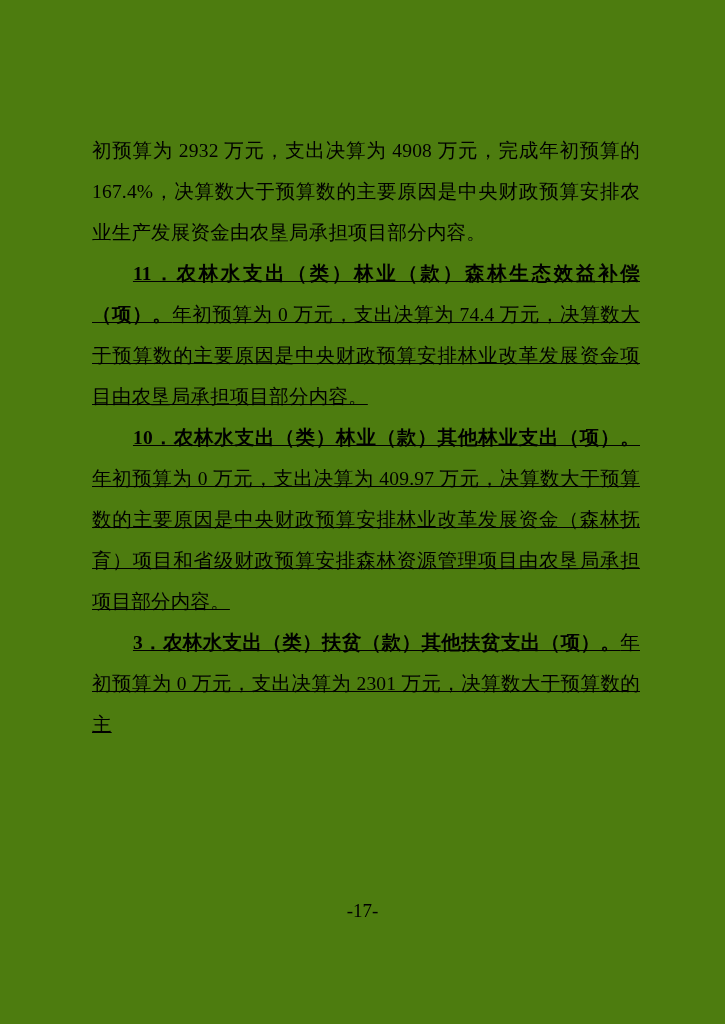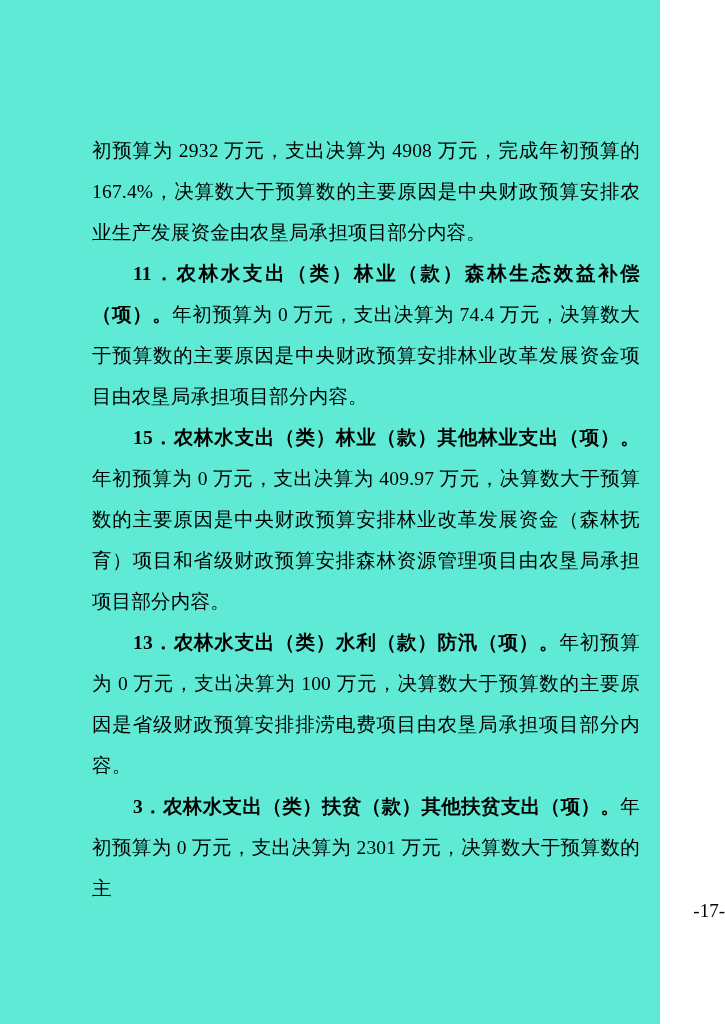--- a/index.html
+++ b/index.html
@@ -12,69 +12,67 @@
     height: 1024px;
     position: relative;
     font-family: "Liberation Serif", "DejaVu Serif", serif;
     color: #000000;
     overflow: hidden;
   }
   .page {
     position: absolute;
     left: 0;
     top: 0;
-    width: 660px;
+    width: 725px;
     height: 1024px;
-    background: #5eead4;
+    background: #4d7c0f;
   }
   .content {
     position: absolute;
     left: 92px;
     top: 130px;
     width: 548px;
   }
   .para {
     font-size: 19.5px;
     line-height: 41px;
     text-align: justify;
     text-justify: inter-ideograph;
     margin: 0 0 0 0;
     letter-spacing: 0.2px;
   }
   .para.indent {
     text-indent: 2.1em;
+    text-decoration: underline;
   }
   .bold {
     font-weight: bold;
   }
   .page-number {
     position: absolute;
     left: 0;
     top: 900px;
     width: 725px;
-    text-align: right;
+    text-align: center;
     font-size: 19px;
     font-family: "Liberation Serif", "DejaVu Serif", serif;
   }
 </style>
 </head>
 <body>
 
 <div class="page">
   <div class="content">
     <p class="para">
       <span>初预算为 2932 万元，支出决算为 4908 万元，完成年初预算的 167.4%，决算数大于预算数的主要原因是中央财政预算安排农业生产发展资金由农垦局承担项目部分内容。</span>
     </p>
     <p class="para indent">
       <span class="bold">11．农林水支出（类）林业（款）森林生态效益补偿（项）。</span><span>年初预算为 0 万元，支出决算为 74.4 万元，决算数大于预算数的主要原因是中央财政预算安排林业改革发展资金项目由农垦局承担项目部分内容。</span>
     </p>
     <p class="para indent">
-      <span class="bold">15．农林水支出（类）林业（款）其他林业支出（项）。</span><span>年初预算为 0 万元，支出决算为 409.97 万元，决算数大于预算数的主要原因是中央财政预算安排林业改革发展资金（森林抚育）项目和省级财政预算安排森林资源管理项目由农垦局承担项目部分内容。</span>
-    </p>
-    <p class="para indent">
-      <span class="bold">13．农林水支出（类）水利（款）防汛（项）。</span><span>年初预算为 0 万元，支出决算为 100 万元，决算数大于预算数的主要原因是省级财政预算安排排涝电费项目由农垦局承担项目部分内容。</span>
+      <span class="bold">10．农林水支出（类）林业（款）其他林业支出（项）。</span><span>年初预算为 0 万元，支出决算为 409.97 万元，决算数大于预算数的主要原因是中央财政预算安排林业改革发展资金（森林抚育）项目和省级财政预算安排森林资源管理项目由农垦局承担项目部分内容。</span>
     </p>
     <p class="para indent">
       <span class="bold">3．农林水支出（类）扶贫（款）其他扶贫支出（项）。</span><span>年初预算为 0 万元，支出决算为 2301 万元，决算数大于预算数的主</span>
     </p>
   </div>
   <div class="page-number">-17-</div>
 </div>
 
 </body></html>

